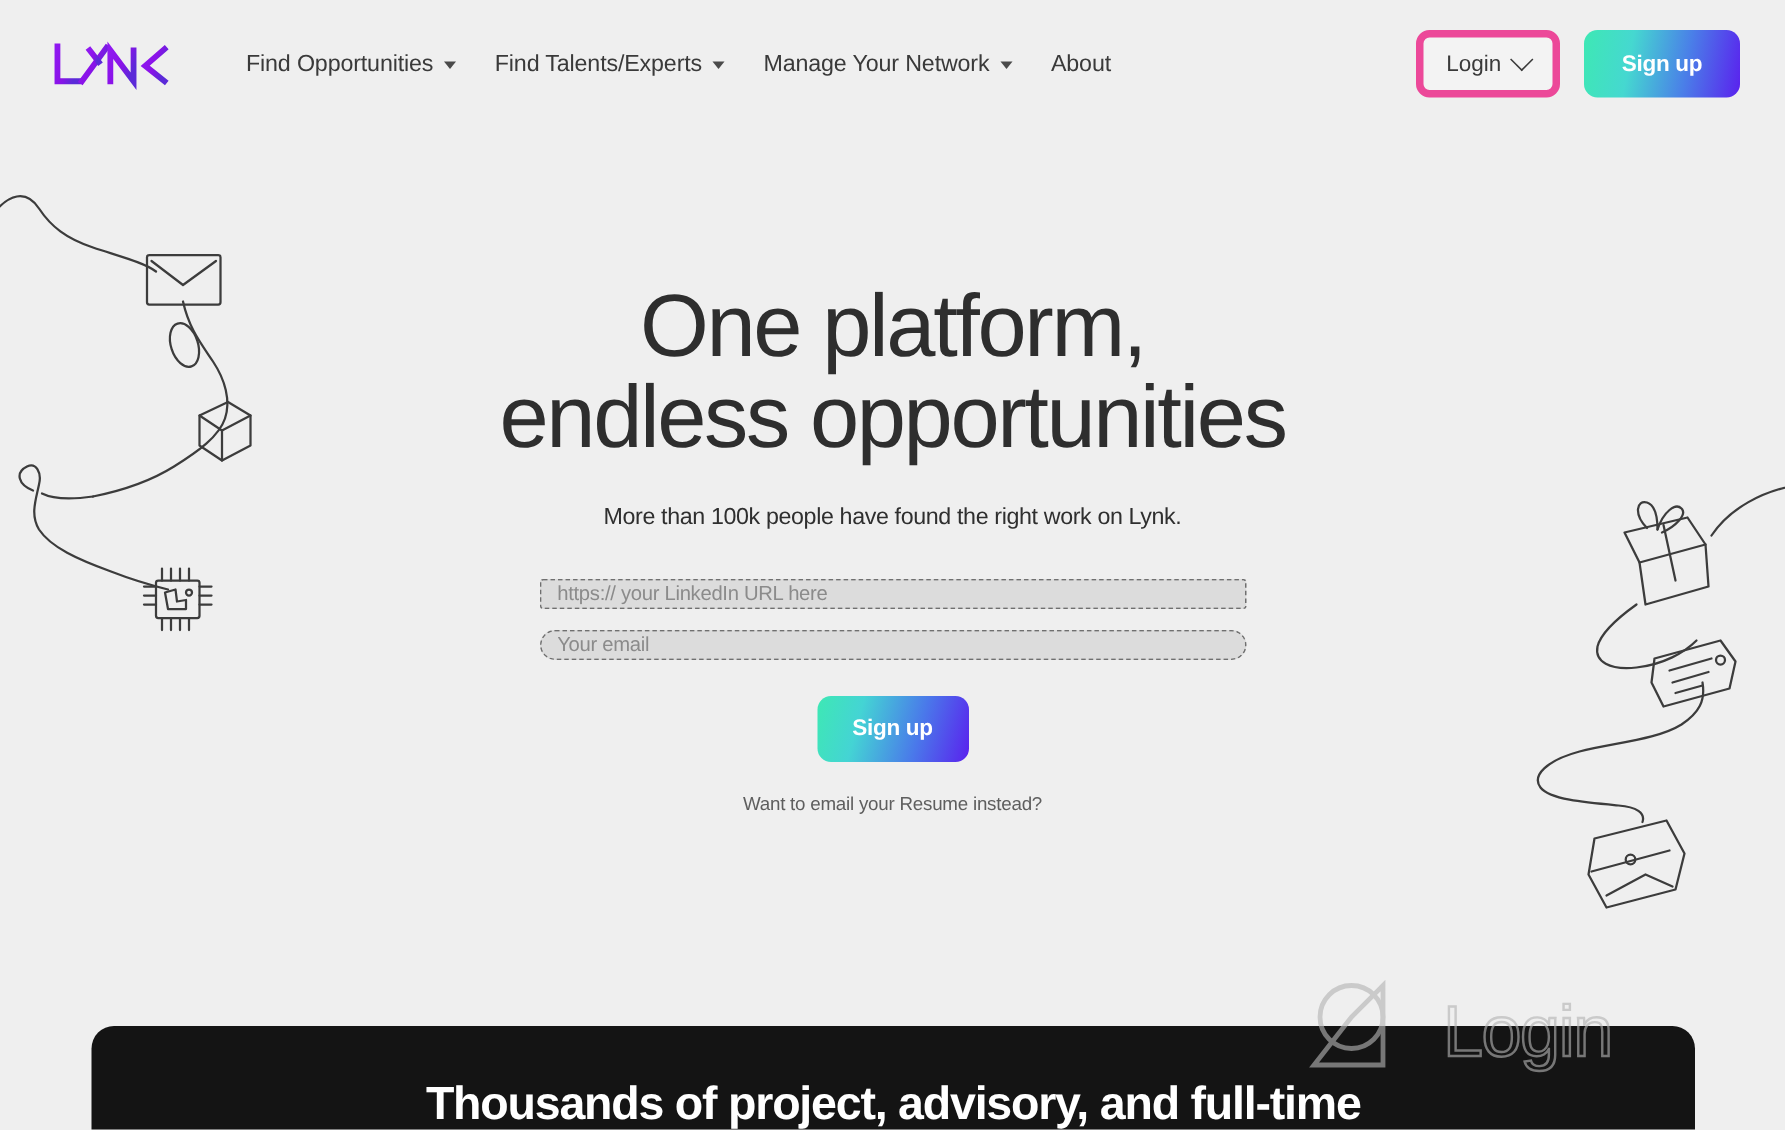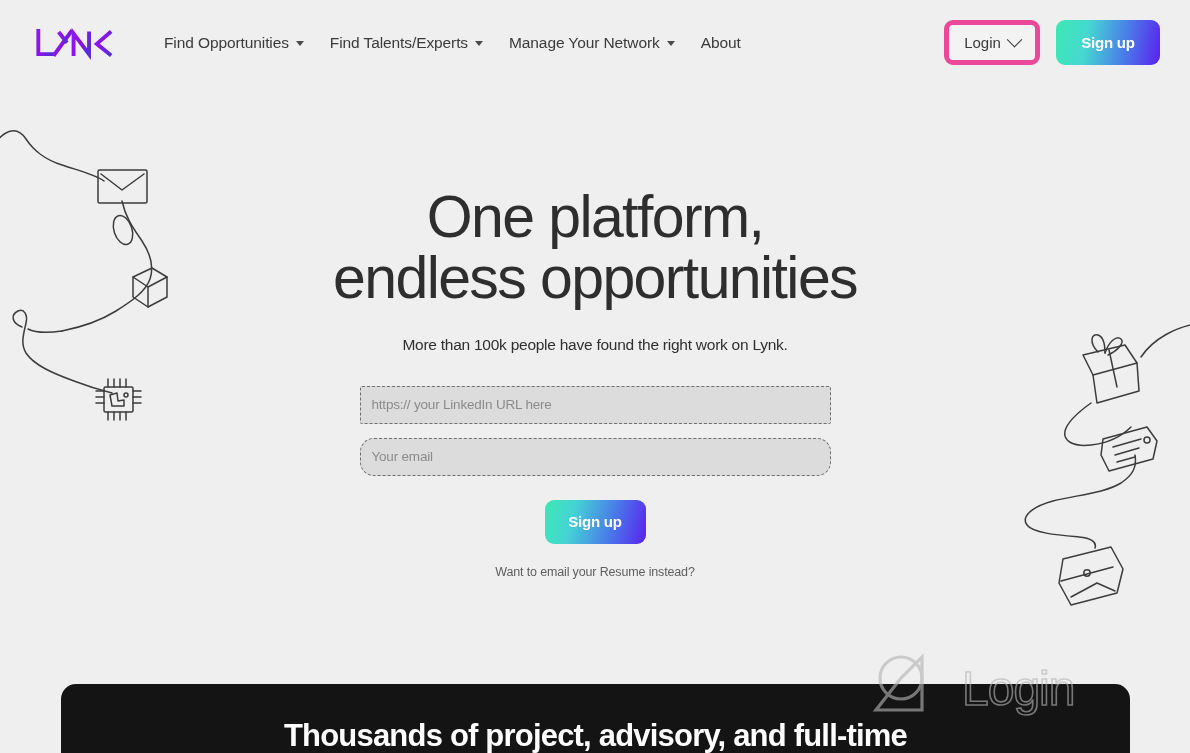--- a/index.html
+++ b/index.html
@@ -156,21 +156,21 @@
   .form {
     margin-top: 32px;
     width: 471px;
     display: flex;
     flex-direction: column;
     align-items: center;
   }
 
   .field {
     width: 471px;
-    height: 38px;
+    height: 20px;
     background: #dcdcdc;
     border: 1.5px dashed #6f6f6f;
     border-radius: 2px;
     color: #8b8b8b;
     font-family: "Liberation Sans", sans-serif;
     font-size: 13.5px;
     padding: 0 11px;
     outline: none;
     letter-spacing: -0.2px;
   }

